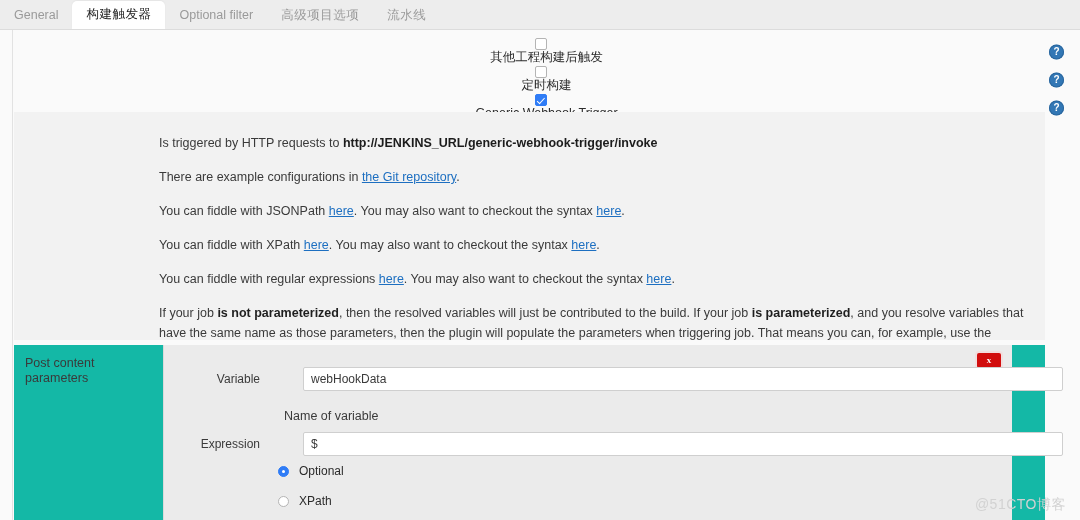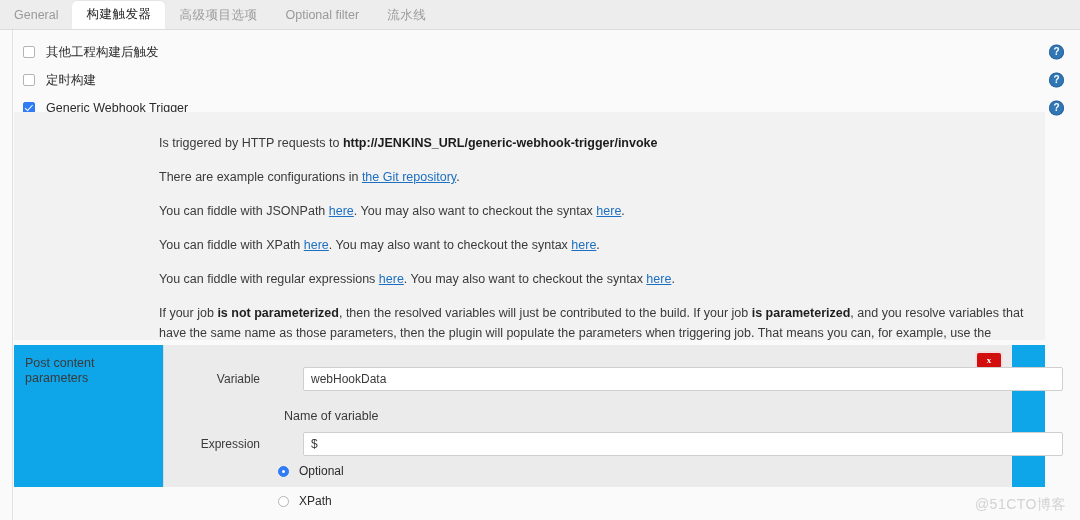--- a/index.html
+++ b/index.html
@@ -41,20 +41,21 @@
     width:1058px;height:490px;
     background:#fafafa;
     border-left:1px solid #e2e2e2;
     box-sizing:border-box;
   }
 
   
   .trig-row{
     position:relative;height:27px;display:flex;align-items:center;
     padding-left:10px;
+    flex-direction:column;
   }
   .trig-row.r1{margin-top:8px;}
   .trig-row.r2{margin-top:1px;}
   .trig-row.r3{margin-top:1px;}
   .cb{
     width:12px;height:12px;box-sizing:border-box;
     border:1px solid #b4b4b4;border-radius:2px;background:#fff;
     margin-right:11px;flex:none;cursor:pointer;
   }
   .cb.checked{
@@ -92,22 +93,22 @@
     font-size:12.5px;line-height:19px;color:#3a3a3a;
   }
   .desc p.para{margin-bottom:0;line-height:19.5px;}
   .desc b{color:#1f1f1f;font-weight:bold;}
   .desc a{color:#1d6fc1;text-decoration:underline;cursor:pointer;}
   .desc .mono{font-weight:bold;color:#1c1c1c;}
 
   
   .pcp{
     position:absolute;left:14px;top:345px;
-    width:1031px;height:142px;
-    background:#0ea5e9;
+    width:1031px;height:175px;
+    background:#14b8a6;
     box-sizing:border-box;
   }
   .pcp-label{
     position:absolute;left:11px;top:11px;
     font-size:12.5px;color:#3a3a3a;line-height:15px;
     width:130px;
   }
   .pcp-inner{
     position:absolute;left:149px;top:0;right:33px;bottom:0;
     background:#ebebeb;
@@ -170,25 +171,25 @@
 
 <div class="screen">
 
   <div class="tabbar">
     <div class="tab">
       <span>General</span>
     </div>
     <div class="tab active cjk">
       <span>构建触发器</span>
     </div>
+    <div class="tab">
+      <span>Optional filter</span>
+    </div>
     <div class="tab cjk">
       <span>高级项目选项</span>
-    </div>
-    <div class="tab">
-      <span>Optional filter</span>
     </div>
     <div class="tab cjk">
       <span>流水线</span>
     </div>
   </div>
 
   <div class="panel">
 
     <div class="trig-row r1">
       <div class="cb"></div>

